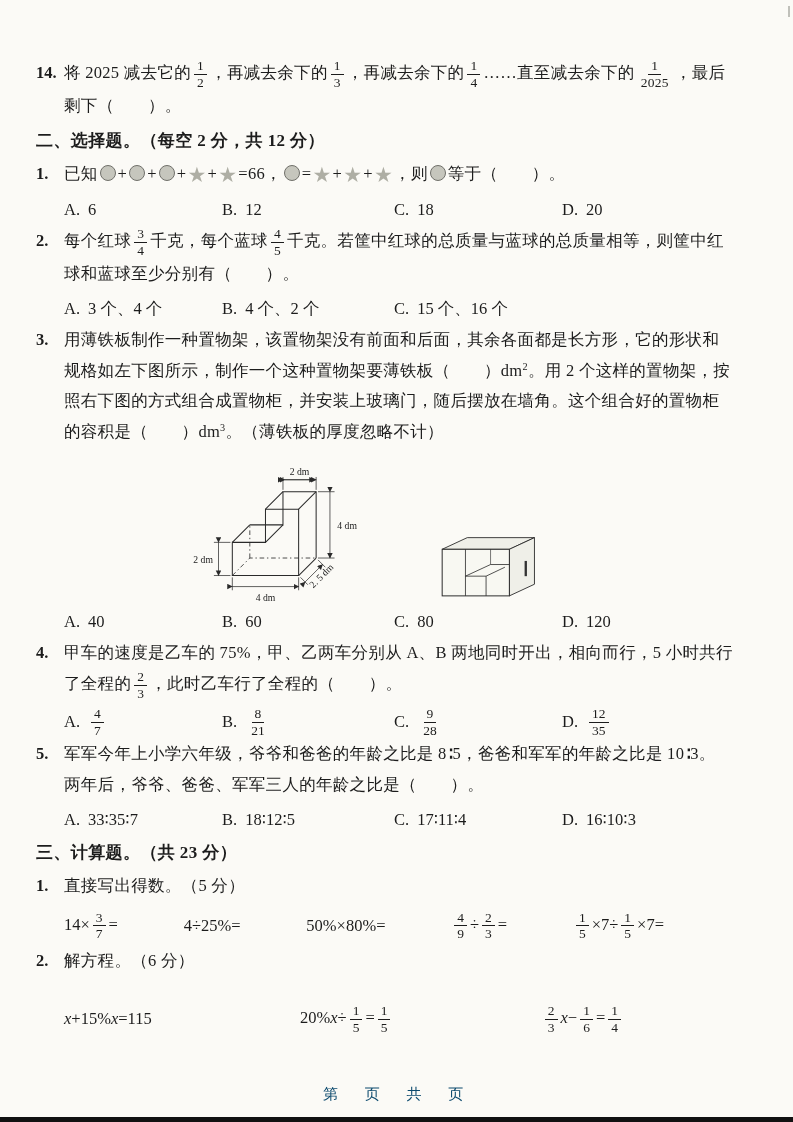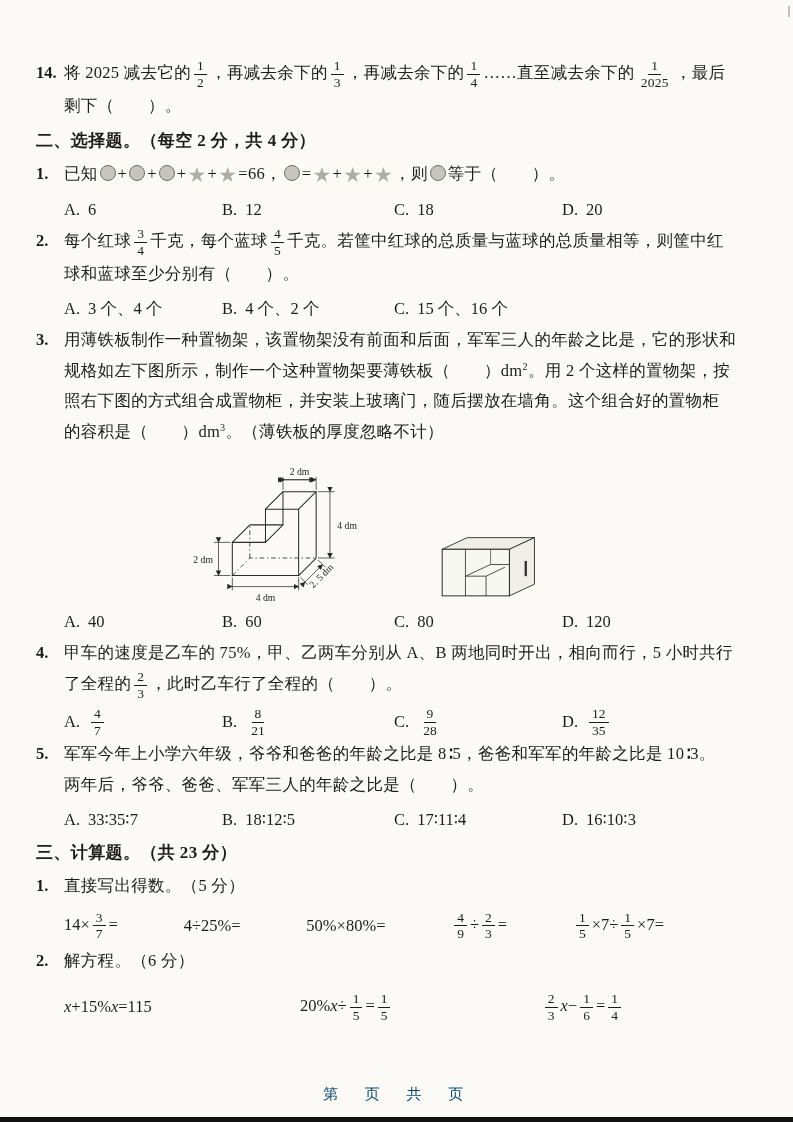--- a/index.html
+++ b/index.html
@@ -24,21 +24,21 @@
   .shape-circle{display:inline-block; width:14px; height:14px; border-radius:50%;
         background:#c6c6bd; border:1.5px solid #70706a; vertical-align:-2px; margin:0 2px;}
   .shape-star{display:inline-block; color:#aeaea4; font-size:21px; line-height:1;
         vertical-align:-3px; margin:0 1px;}
   sup{font-size:0.62em;}
   i{font-family:"Liberation Serif",serif; font-style:italic;}
   .figure-row{display:flex; align-items:flex-end; gap:44px; padding-left:150px; margin:18px 0 0;}
   .calc-items{display:flex; justify-content:space-between; align-items:center;
         width:600px; padding-left:28px; margin:8px 0 4px; line-height:1.8;gap:44px;}
   .eq-items{display:flex; justify-content:space-between; align-items:center;
-        width:560px; padding-left:28px; margin:14px 0 0; line-height:1.8;}
+        width:560px; padding-left:28px; margin:26px 0 0; line-height:1.8;}
   .footer{position:absolute; left:0; right:0; bottom:18px; text-align:center;
         font-size:15px; letter-spacing:7px; word-spacing:9px; color:#0c4a6e;}
   .bottom-bar{position:absolute; left:0; right:0; bottom:0; height:5px; background:#111;}
   .scan-mark{position:absolute; right:3px; top:6px; width:2px; height:11px; background:#c0c0ba;}
   svg text{font-family:"Liberation Serif","DejaVu Serif",serif; font-size:10.5px; fill:#1c1c1c;}
   svg .edge{stroke:#2a2a2a; stroke-width:1.1; fill:none;}
   svg .hid{stroke:#2a2a2a; stroke-width:0.9; fill:none; stroke-dasharray:5 3 1.5 3;}
   svg .dim{stroke:#2a2a2a; stroke-width:0.8; fill:none;}
 </style>
 </head>
@@ -60,21 +60,21 @@
             <span class="fn">1</span>
             <span class="fd">4</span>
           </span>……直至减去余下的<span class="frac">
             <span class="fn">1</span>
             <span class="fd">2025</span>
           </span>，最后</div>
       <div class="line">剩下（　　）。</div>
     </div>
   </div>
 
-  <div class="section-title">二、选择题。（每空 2 分，共 4 分）</div>
+  <div class="section-title">二、选择题。（每空 2 分，共 12 分）</div>
 
   <div class="q">
     <div class="qnum">1.</div>
     <div class="qbody">
       <div class="line">已知<span class="shape-circle"></span>+<span class="shape-circle"></span>+<span class="shape-circle"></span>+<span class="shape-star">★</span>+<span class="shape-star">★</span>=66，<span class="shape-circle"></span>=<span class="shape-star">★</span>+<span class="shape-star">★</span>+<span class="shape-star">★</span>，则<span class="shape-circle"></span>等于（　　）。</div>
     </div>
   </div>
   <div class="opts">
     <span class="opt"><span class="lab">A.</span><span>6</span></span>
     <span class="opt"><span class="lab">B.</span><span>12</span></span>
@@ -97,21 +97,21 @@
   </div>
   <div class="opts">
     <span class="opt"><span class="lab">A.</span><span>3 个、4 个</span></span>
     <span class="opt"><span class="lab">B.</span><span>4 个、2 个</span></span>
     <span class="opt"><span class="lab">C.</span><span>15 个、16 个</span></span>
   </div>
 
   <div class="q">
     <div class="qnum">3.</div>
     <div class="qbody">
-      <div class="line">用薄铁板制作一种置物架，该置物架没有前面和后面，军军三人的年龄之比是，它的形状和</div>
+      <div class="line">用薄铁板制作一种置物架，该置物架没有前面和后面，其余各面都是长方形，它的形状和</div>
       <div class="line">规格如左下图所示，制作一个这种置物架要薄铁板（　　）dm<sup>2</sup>。用 2 个这样的置物架，按</div>
       <div class="line">照右下图的方式组合成置物柜，并安装上玻璃门，随后摆放在墙角。这个组合好的置物柜</div>
       <div class="line">的容积是（　　）dm<sup>3</sup>。（薄铁板的厚度忽略不计）</div>
     </div>
   </div>
 
   <div class="figure-row">
     <svg viewBox="0 0 222 152" width="205" height="140">
       <defs>
         <marker id="ar" markerWidth="9" markerHeight="8" refX="5.5" refY="3" orient="auto" markerUnits="userSpaceOnUse">

